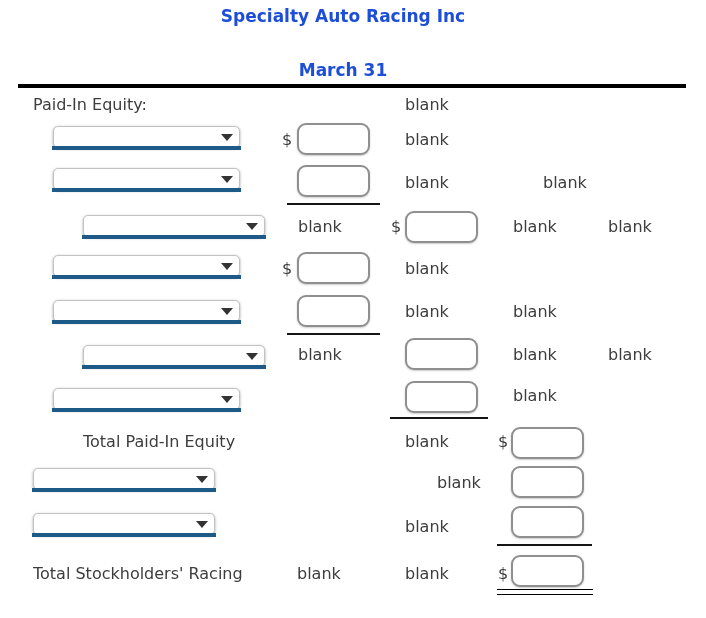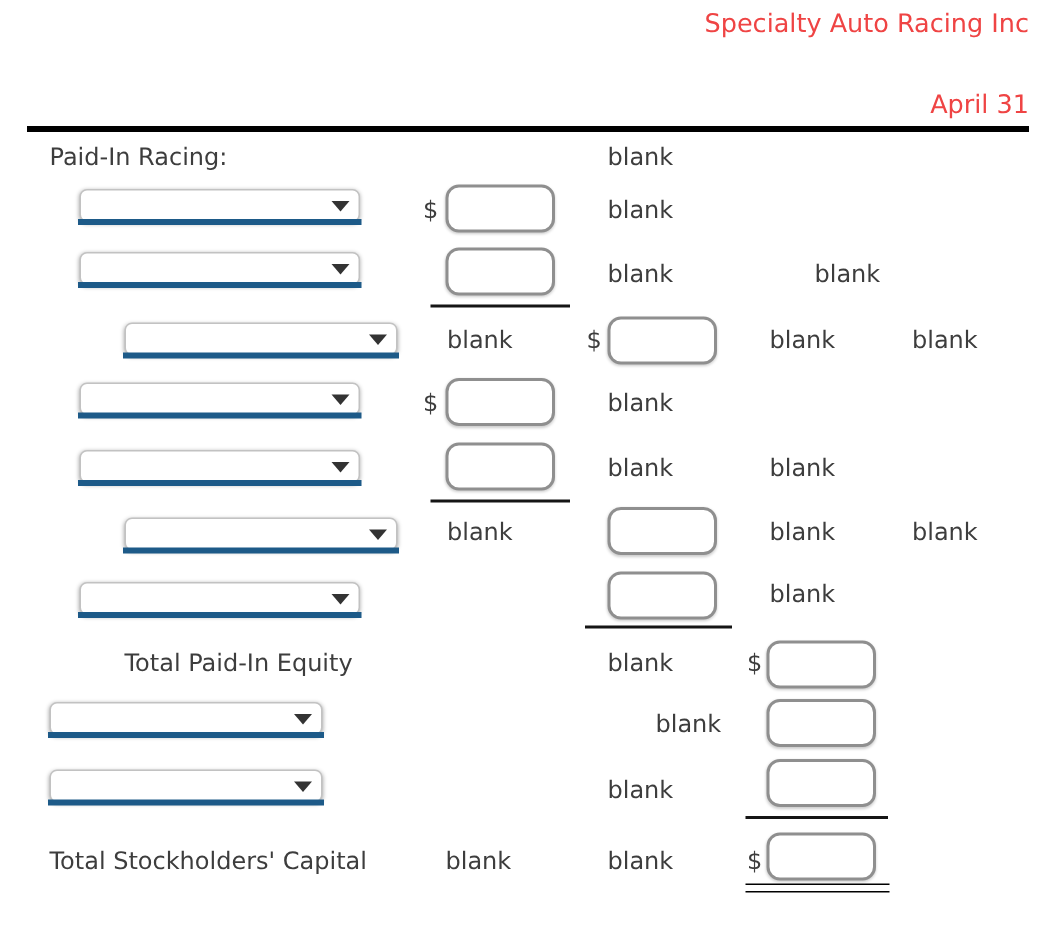--- a/index.html
+++ b/index.html
@@ -2,22 +2,22 @@
 <html><head>
 <meta charset="utf-8">
 <style>
   html,body { margin:0; padding:0; background:#ffffff; }
   #page {
     position:relative; width:706px; height:618px; background:#ffffff;
     font-family:"DejaVu Sans","Liberation Sans",sans-serif;
     color:#3d3d3d; overflow:hidden;
   }
   .title {
-    position:absolute; left:0; width:686px; text-align:right;
-    font-size:17px; font-weight:normal; color:#ef4444; line-height:22px;
+    position:absolute; left:0; width:686px; text-align:center;
+    font-size:17px; font-weight:bold; color:#1d4ed8; line-height:22px;
   }
   .hrule { position:absolute; left:18px; top:84px; width:668px; height:3.5px; background:#000; }
   .txt { position:absolute; font-size:16px; line-height:20px; color:#3d3d3d; white-space:nowrap; }
   .dollar { position:absolute; font-size:16px; line-height:20px; color:#3d3d3d; }
 
   
   .ddl {
     position:absolute; height:20px; background:#fff;
     border:1px solid #c2c2c2; border-radius:5px;
     box-shadow:0 1px 3px rgba(0,0,0,.35);
@@ -50,24 +50,24 @@
     position:absolute; height:6px; box-sizing:border-box; background:transparent;
     border-top:1.5px solid #000; border-bottom:1.5px solid #000;
   }
 </style>
 </head>
 <body>
 
 <div id="page">
 
   <div class="title" style="top:5px">Specialty Auto Racing Inc</div>
-  <div class="title" style="top:59px">April 31</div>
+  <div class="title" style="top:59px">March 31</div>
   <div class="hrule"></div>
 
-  <div class="txt" style="left:33px;top:95px">Paid-In Racing:</div>
+  <div class="txt" style="left:33px;top:95px">Paid-In Equity:</div>
   <div class="txt" style="left:405px;top:95px">blank</div>
 
   <div class="ddl" style="left:53px;top:126px;width:185px">
     <span class="ddl-value"></span>
     <span class="caret"></span>
     <span class="ddl-bar"></span>
   </div>
   <div class="dollar" style="left:282px;top:130px">$</div>
   <input class="amt" style="left: 297px; top: 123px;" value="">
   <div class="txt" style="left:405px;top:130px">blank</div>
@@ -146,20 +146,20 @@
 
   <div class="ddl" style="left:33px;top:513px;width:180px">
     <span class="ddl-value"></span>
     <span class="caret"></span>
     <span class="ddl-bar"></span>
   </div>
   <div class="txt" style="left:405px;top:517px">blank</div>
   <input class="amt" style="left: 511px; top: 506px;" value="">
   <div class="rule" style="left:497px;top:544px;width:95px"></div>
 
-  <div class="txt" style="left:33px;top:564px">Total Stockholders' Capital</div>
+  <div class="txt" style="left:33px;top:564px">Total Stockholders' Racing</div>
   <div class="txt" style="left:297px;top:564px">blank</div>
   <div class="txt" style="left:405px;top:564px">blank</div>
   <div class="dollar" style="left:498px;top:564px">$</div>
   <input class="amt" style="left: 511px; top: 555px;" value="">
   <div class="dbl-rule" style="left:497px;top:589px;width:96px"></div>
 
 </div>
 
 </body></html>

